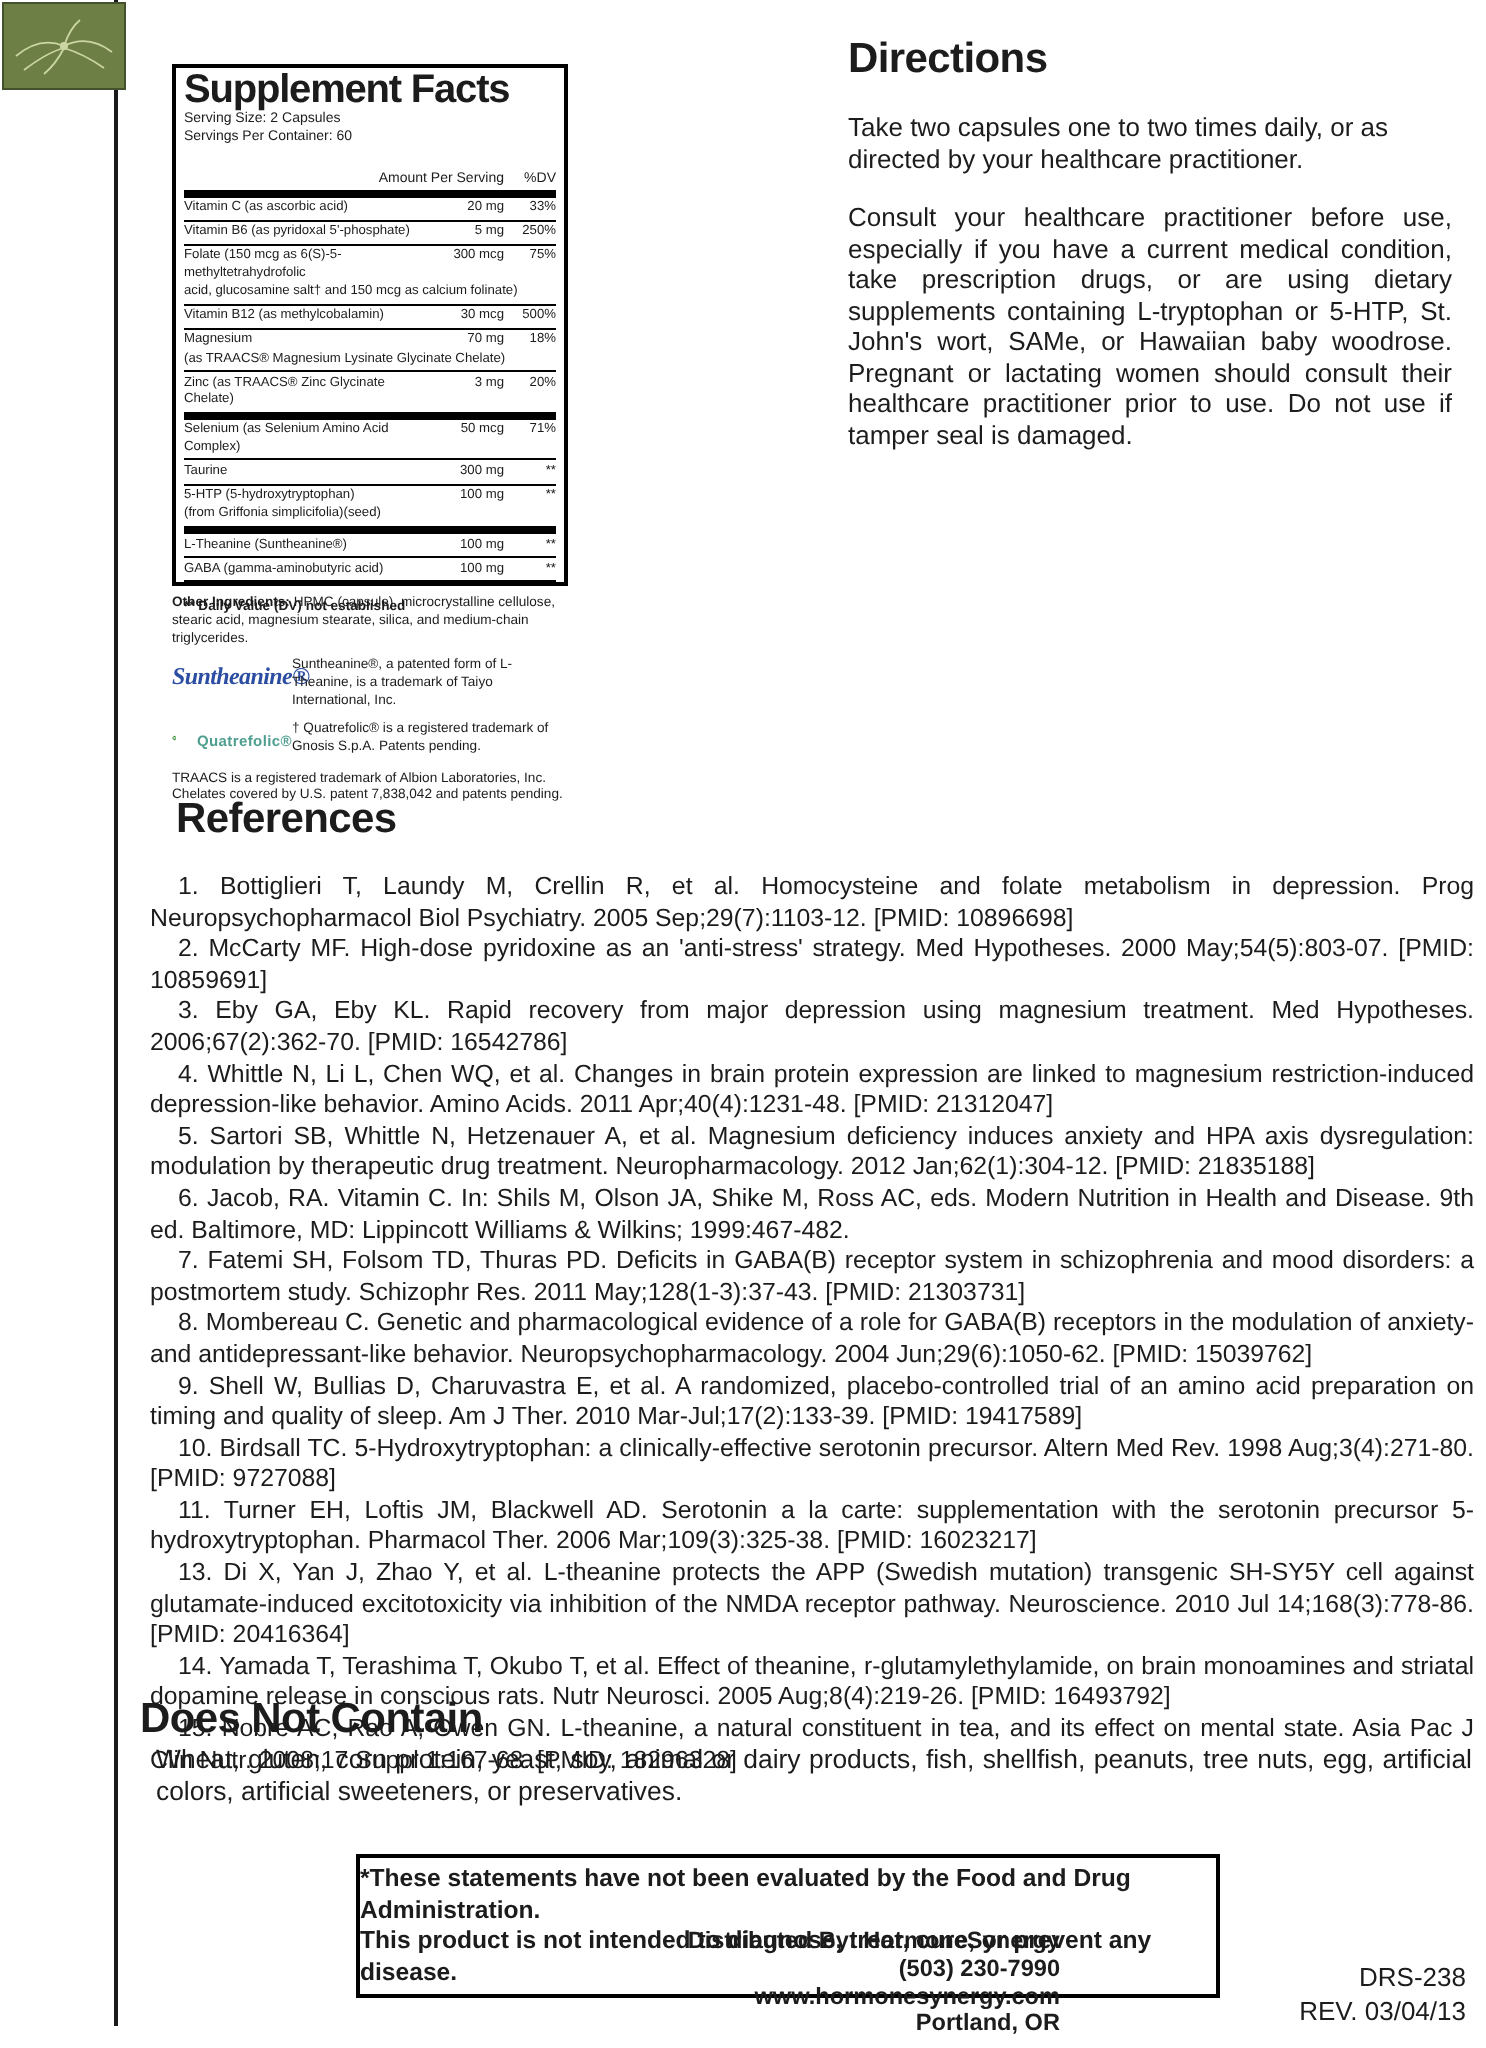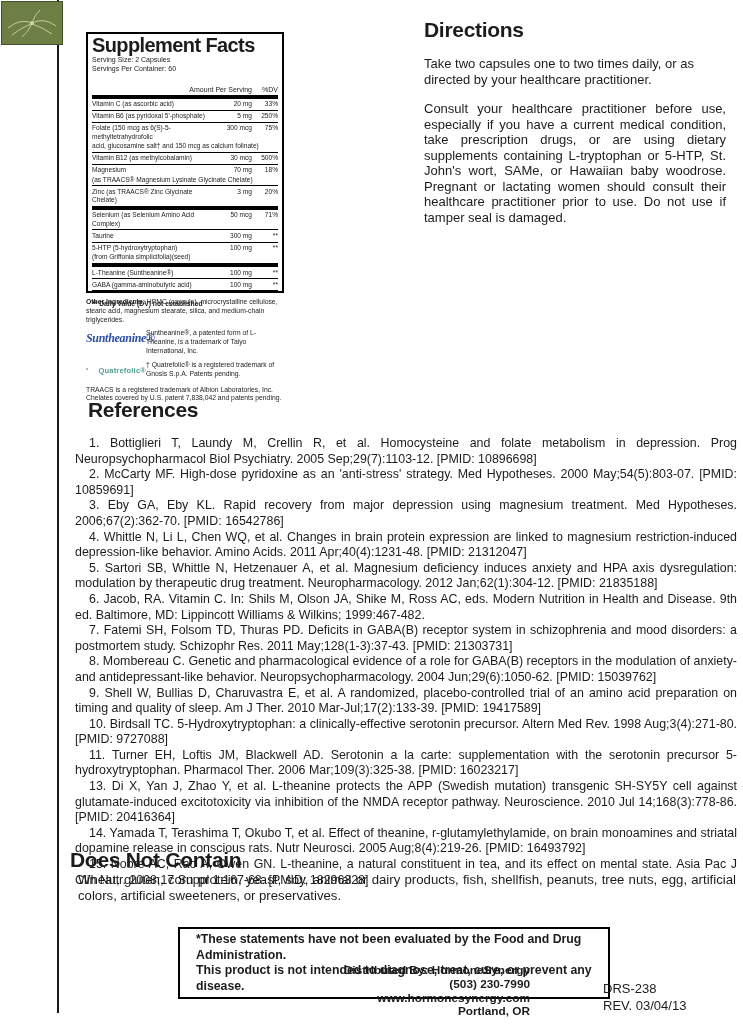--- a/index.html
+++ b/index.html
@@ -48,25 +48,25 @@
   .refs { position:absolute; left:75px; top:398px; width:662px; }
   .refs h2 { margin-left:13px; }
   #ref-list { margin-top:14px; }
   .ref-item { font-size:12.4px; line-height:15.6px; text-indent:14px; }
 
   
   .dnc { position:absolute; left:70px; top:848px; width:666px; }
   .dnc p { font-size:13.2px; line-height:16px; margin-left:8px; }
 
   
-  .disclaimer { position:absolute; left:178px; top:927px; width:432px; border:2px solid #000; padding:3px 16px; font-size:12.3px; font-weight:bold; line-height:15.5px; }
+  .disclaimer { position:absolute; left:178px; top:927px; width:432px; border:2px solid #000; padding:3px 0; font-size:12.3px; font-weight:bold; line-height:15.5px; }
 
   
   .footer-center { position:absolute; left:280px; top:964px; width:250px; text-align:right; font-size:11.8px; font-weight:bold; line-height:13.8px; }
-  .footer-right { position:absolute; right:10px; top:980px; width:130px; text-align:left; font-size:13px; line-height:17px; }
+  .footer-right { position:absolute; right:10px; top:980px; width:130px; text-align:right; font-size:13px; line-height:17px; }
 </style>
 </head>
 <body>
 
 <div class="page">
 
   <div class="vline"></div>
 
   <div class="logo">
     <svg width="60" height="42" viewBox="0 0 60 42">

